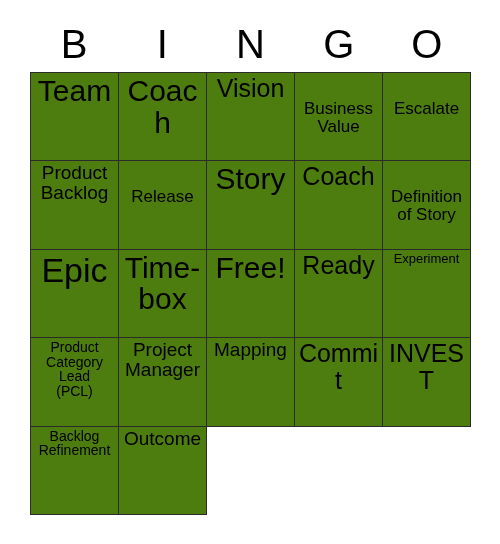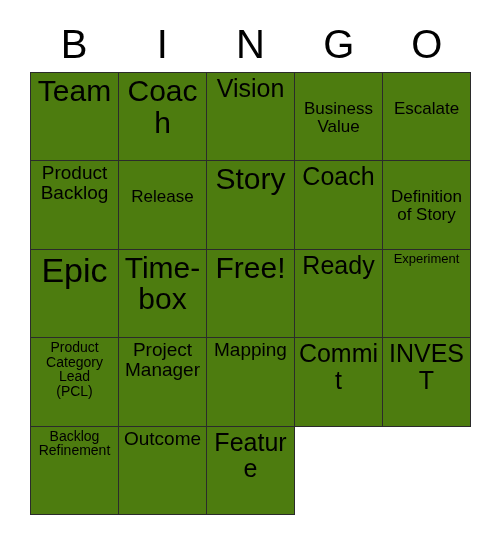--- a/index.html
+++ b/index.html
@@ -164,18 +164,15 @@
       <div class="cell">
         <span class="cell-text fs-md">INVEST</span>
       </div>
       <div class="cell">
         <span class="cell-text fs-xxs lh-tight">Backlog
 Refinement</span>
       </div>
       <div class="cell">
         <span class="cell-text fs-sm">Outcome</span>
       </div>
-      <div class="cell">
-        <span class="cell-text fs-md">Feature</span>
-      </div>
     </div>
 
 </div>
 
 </body></html>

